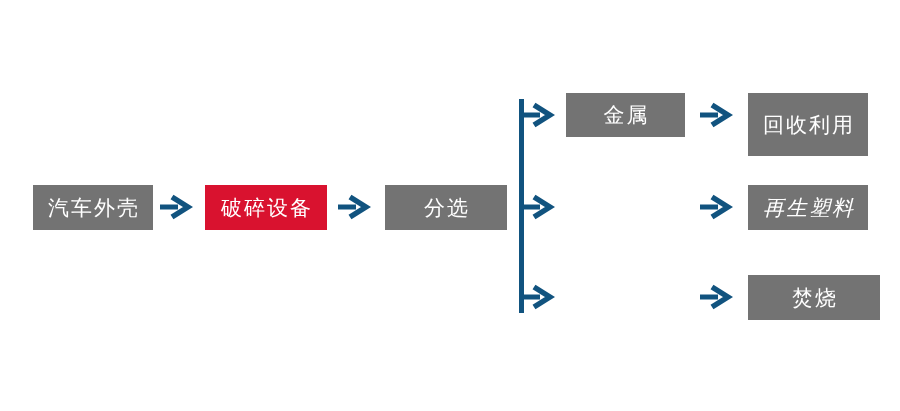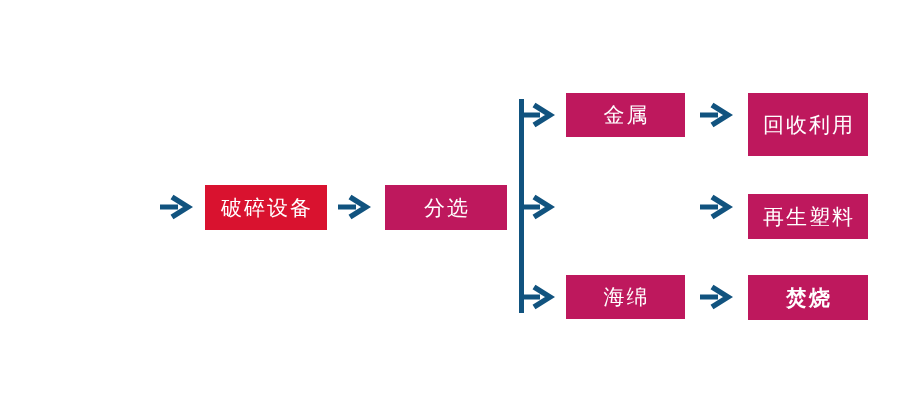--- a/index.html
+++ b/index.html
@@ -20,21 +20,21 @@
     display: flex;
     align-items: center;
     justify-content: center;
     color: #ffffff;
     font-size: 21px;
     letter-spacing: 2px;
     text-indent: 2px;
     white-space: nowrap;
     box-sizing: border-box;
   }
-  .node.blue { background: #be185d; }
+  .node.blue { background: #737373; }
   .node.red  { background: #d9122f; }
   .arrow {
     position: absolute;
     width: 34px;
     height: 26px;
   }
   .arrow svg { display: block; }
   .vline {
     position: absolute;
     left: 519px;
@@ -53,28 +53,29 @@
   .a-branch-top    { left: 521px; top: 102px; }
   .a-branch-mid    { left: 521px; top: 194px; }
   .a-branch-bot    { left: 521px; top: 284px; }
   .n-metal   { left: 566px; top: 93px;  width: 119px; height: 44px; }
   .n-plastic { left: 566px; top: 185px; width: 119px; height: 44px; }
   .n-sponge  { left: 566px; top: 275px; width: 119px; height: 44px; }
   .a-out-top { left: 699px; top: 102px; }
   .a-out-mid { left: 699px; top: 194px; }
   .a-out-bot { left: 699px; top: 284px; }
   .n-recycle        { left: 748px; top: 93px;  width: 120px; height: 63px; }
-  .n-replastic      { left: 748px; top: 194px; width: 120px; height: 45px; }
-  .n-incineration   { left: 748px; top: 275px; width: 120px; height: 45px; font-weight: bold; }
+  .n-replastic      { left: 748px; top: 185px; width: 120px; height: 45px; font-style: italic; }
+  .n-incineration   { left: 748px; top: 275px; width: 132px; height: 45px; }
 </style>
 </head>
 <body>
 
 <div class="canvas">
 
+  <div class="node blue n-source">汽车外壳</div>
 
   <div class="arrow a-main1">
     <svg width="34" height="26" viewBox="0 0 34 26">
       <line x1="1" y1="13" x2="19" y2="13" stroke="#11537f" stroke-width="5"></line>
       <polyline points="13,3 29,13 13,23" fill="none" stroke="#11537f" stroke-width="5.5"></polyline>
     </svg>
   </div>
 
   <div class="node red n-crusher">破碎设备</div>
 
@@ -102,21 +103,20 @@
     </svg>
   </div>
   <div class="arrow a-branch-bot">
     <svg width="34" height="26" viewBox="0 0 34 26">
       <line x1="1" y1="13" x2="19" y2="13" stroke="#11537f" stroke-width="5"></line>
       <polyline points="13,3 29,13 13,23" fill="none" stroke="#11537f" stroke-width="5.5"></polyline>
     </svg>
   </div>
 
   <div class="node blue n-metal">金属</div>
-  <div class="node blue n-sponge">海绵</div>
 
   <div class="arrow a-out-top">
     <svg width="34" height="26" viewBox="0 0 34 26">
       <line x1="1" y1="13" x2="19" y2="13" stroke="#11537f" stroke-width="5"></line>
       <polyline points="13,3 29,13 13,23" fill="none" stroke="#11537f" stroke-width="5.5"></polyline>
     </svg>
   </div>
   <div class="arrow a-out-mid">
     <svg width="34" height="26" viewBox="0 0 34 26">
       <line x1="1" y1="13" x2="19" y2="13" stroke="#11537f" stroke-width="5"></line>

